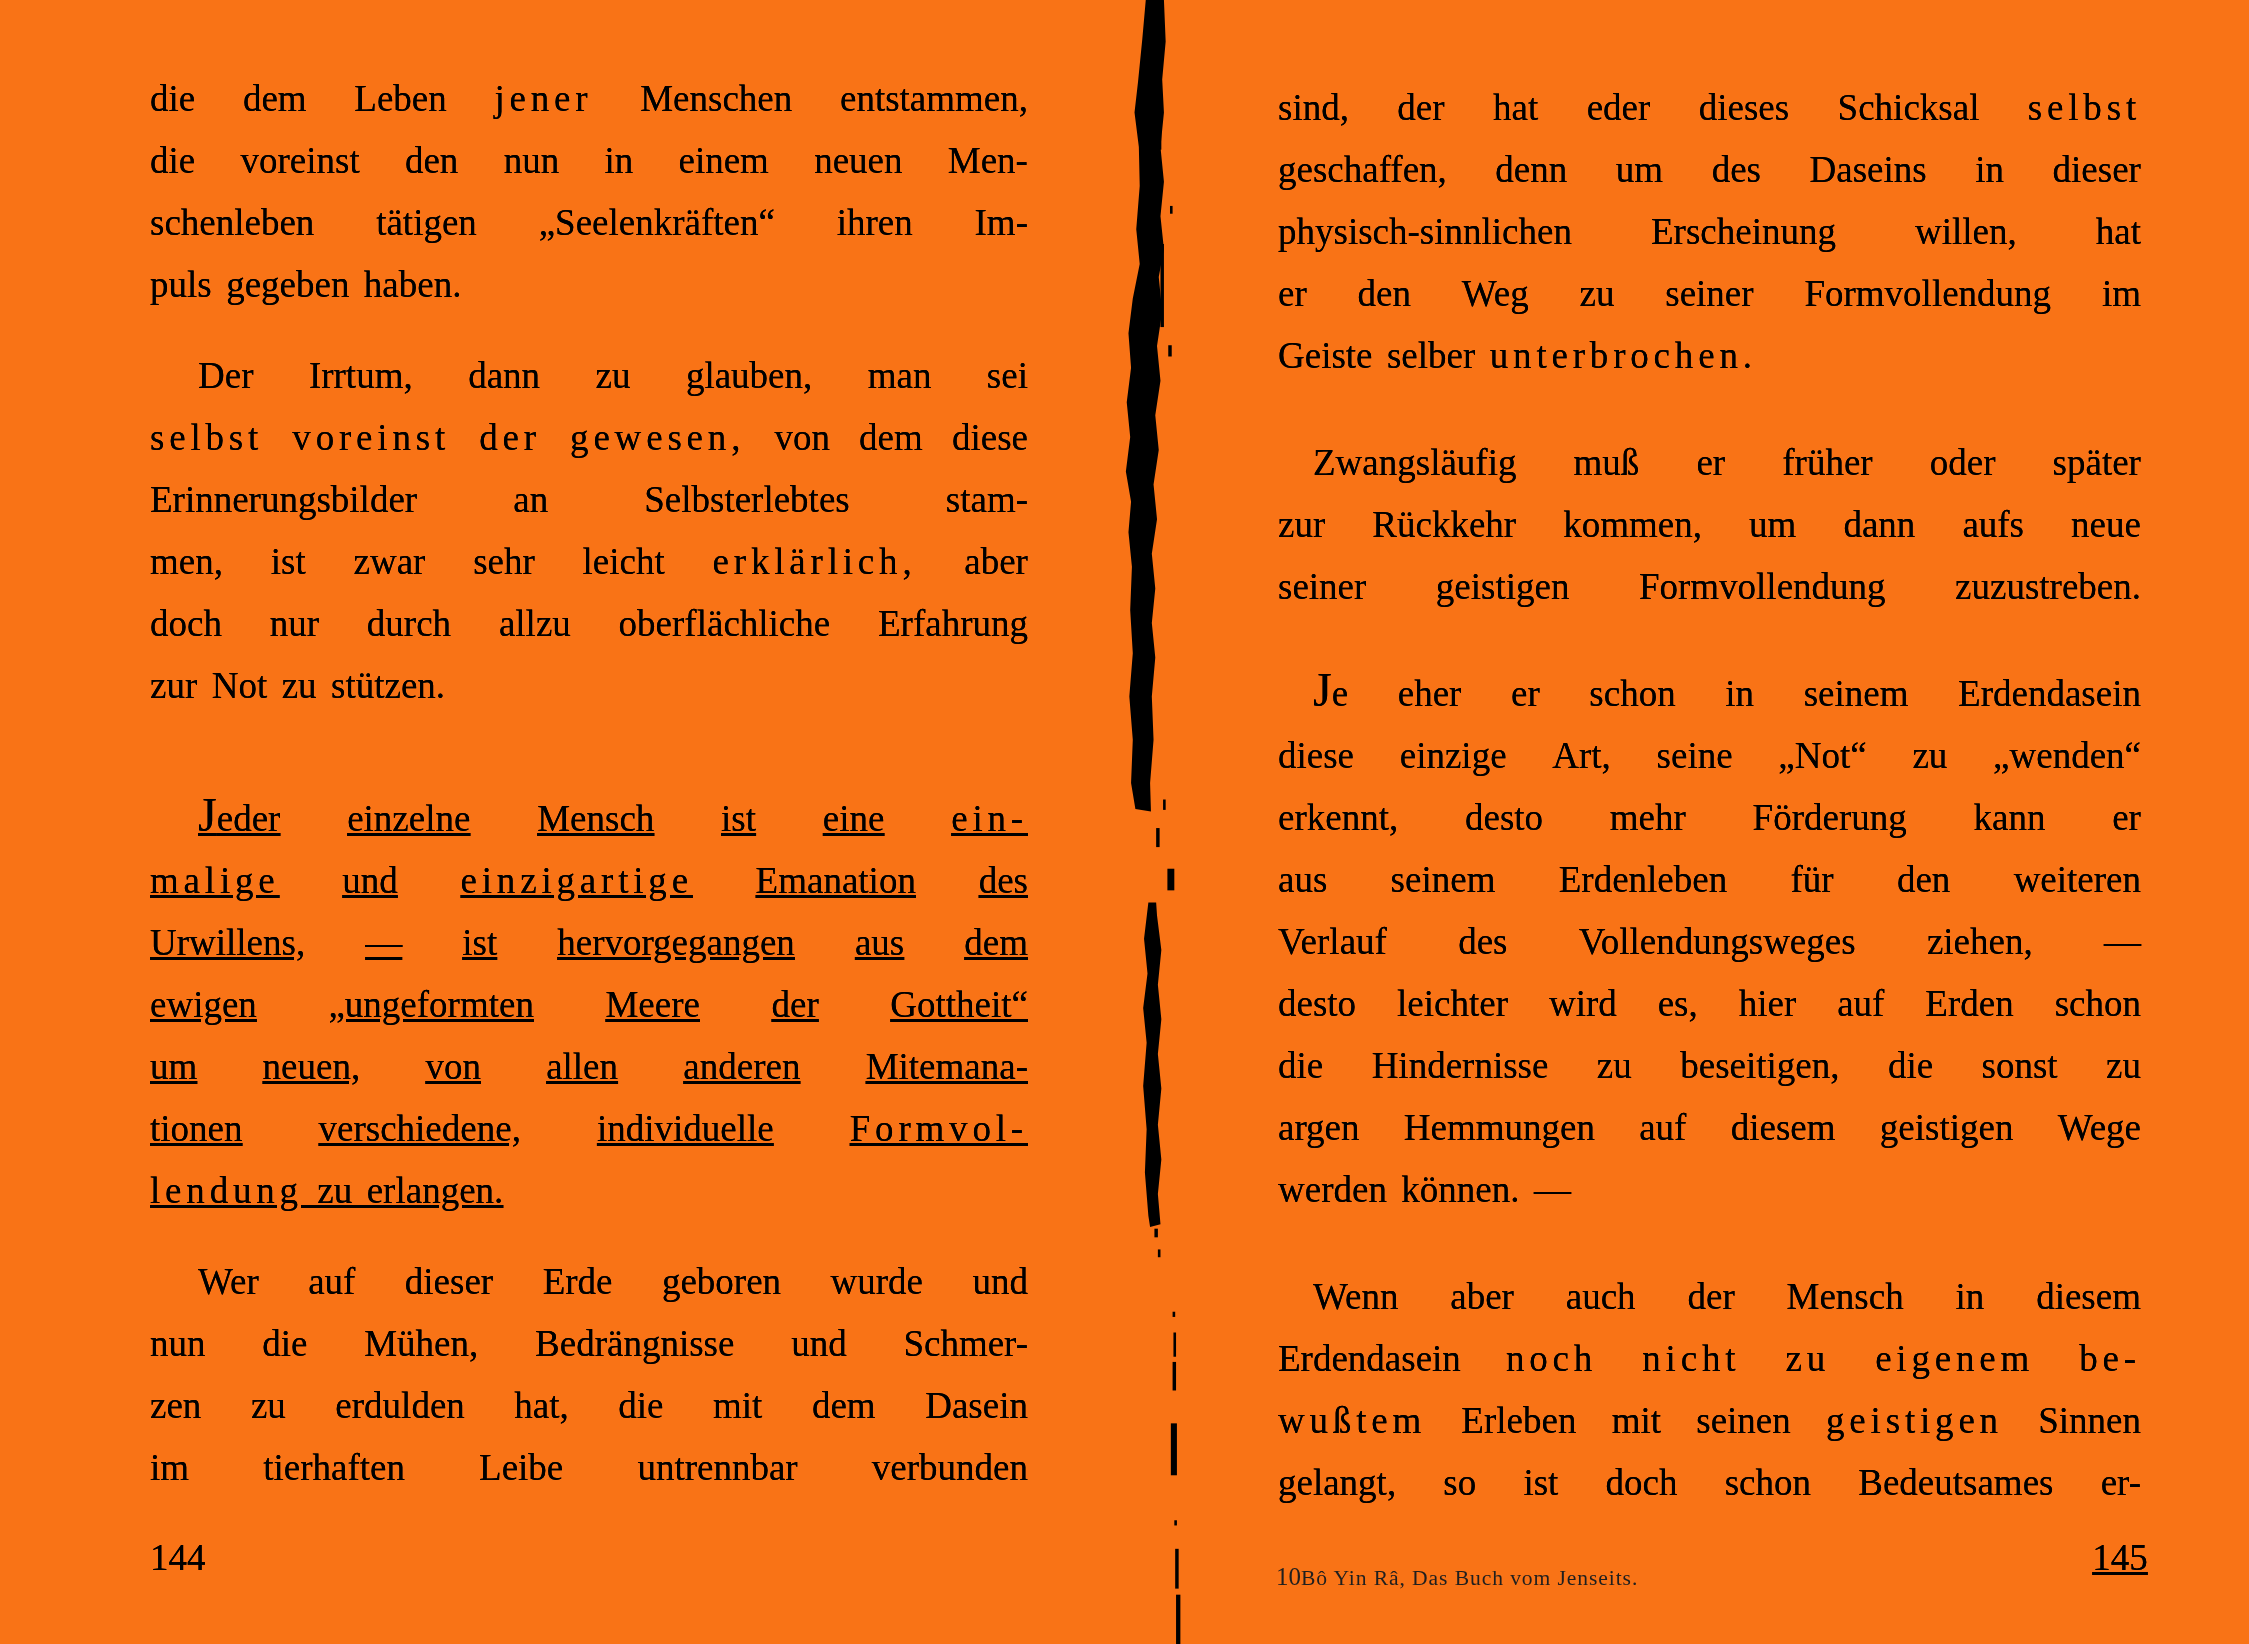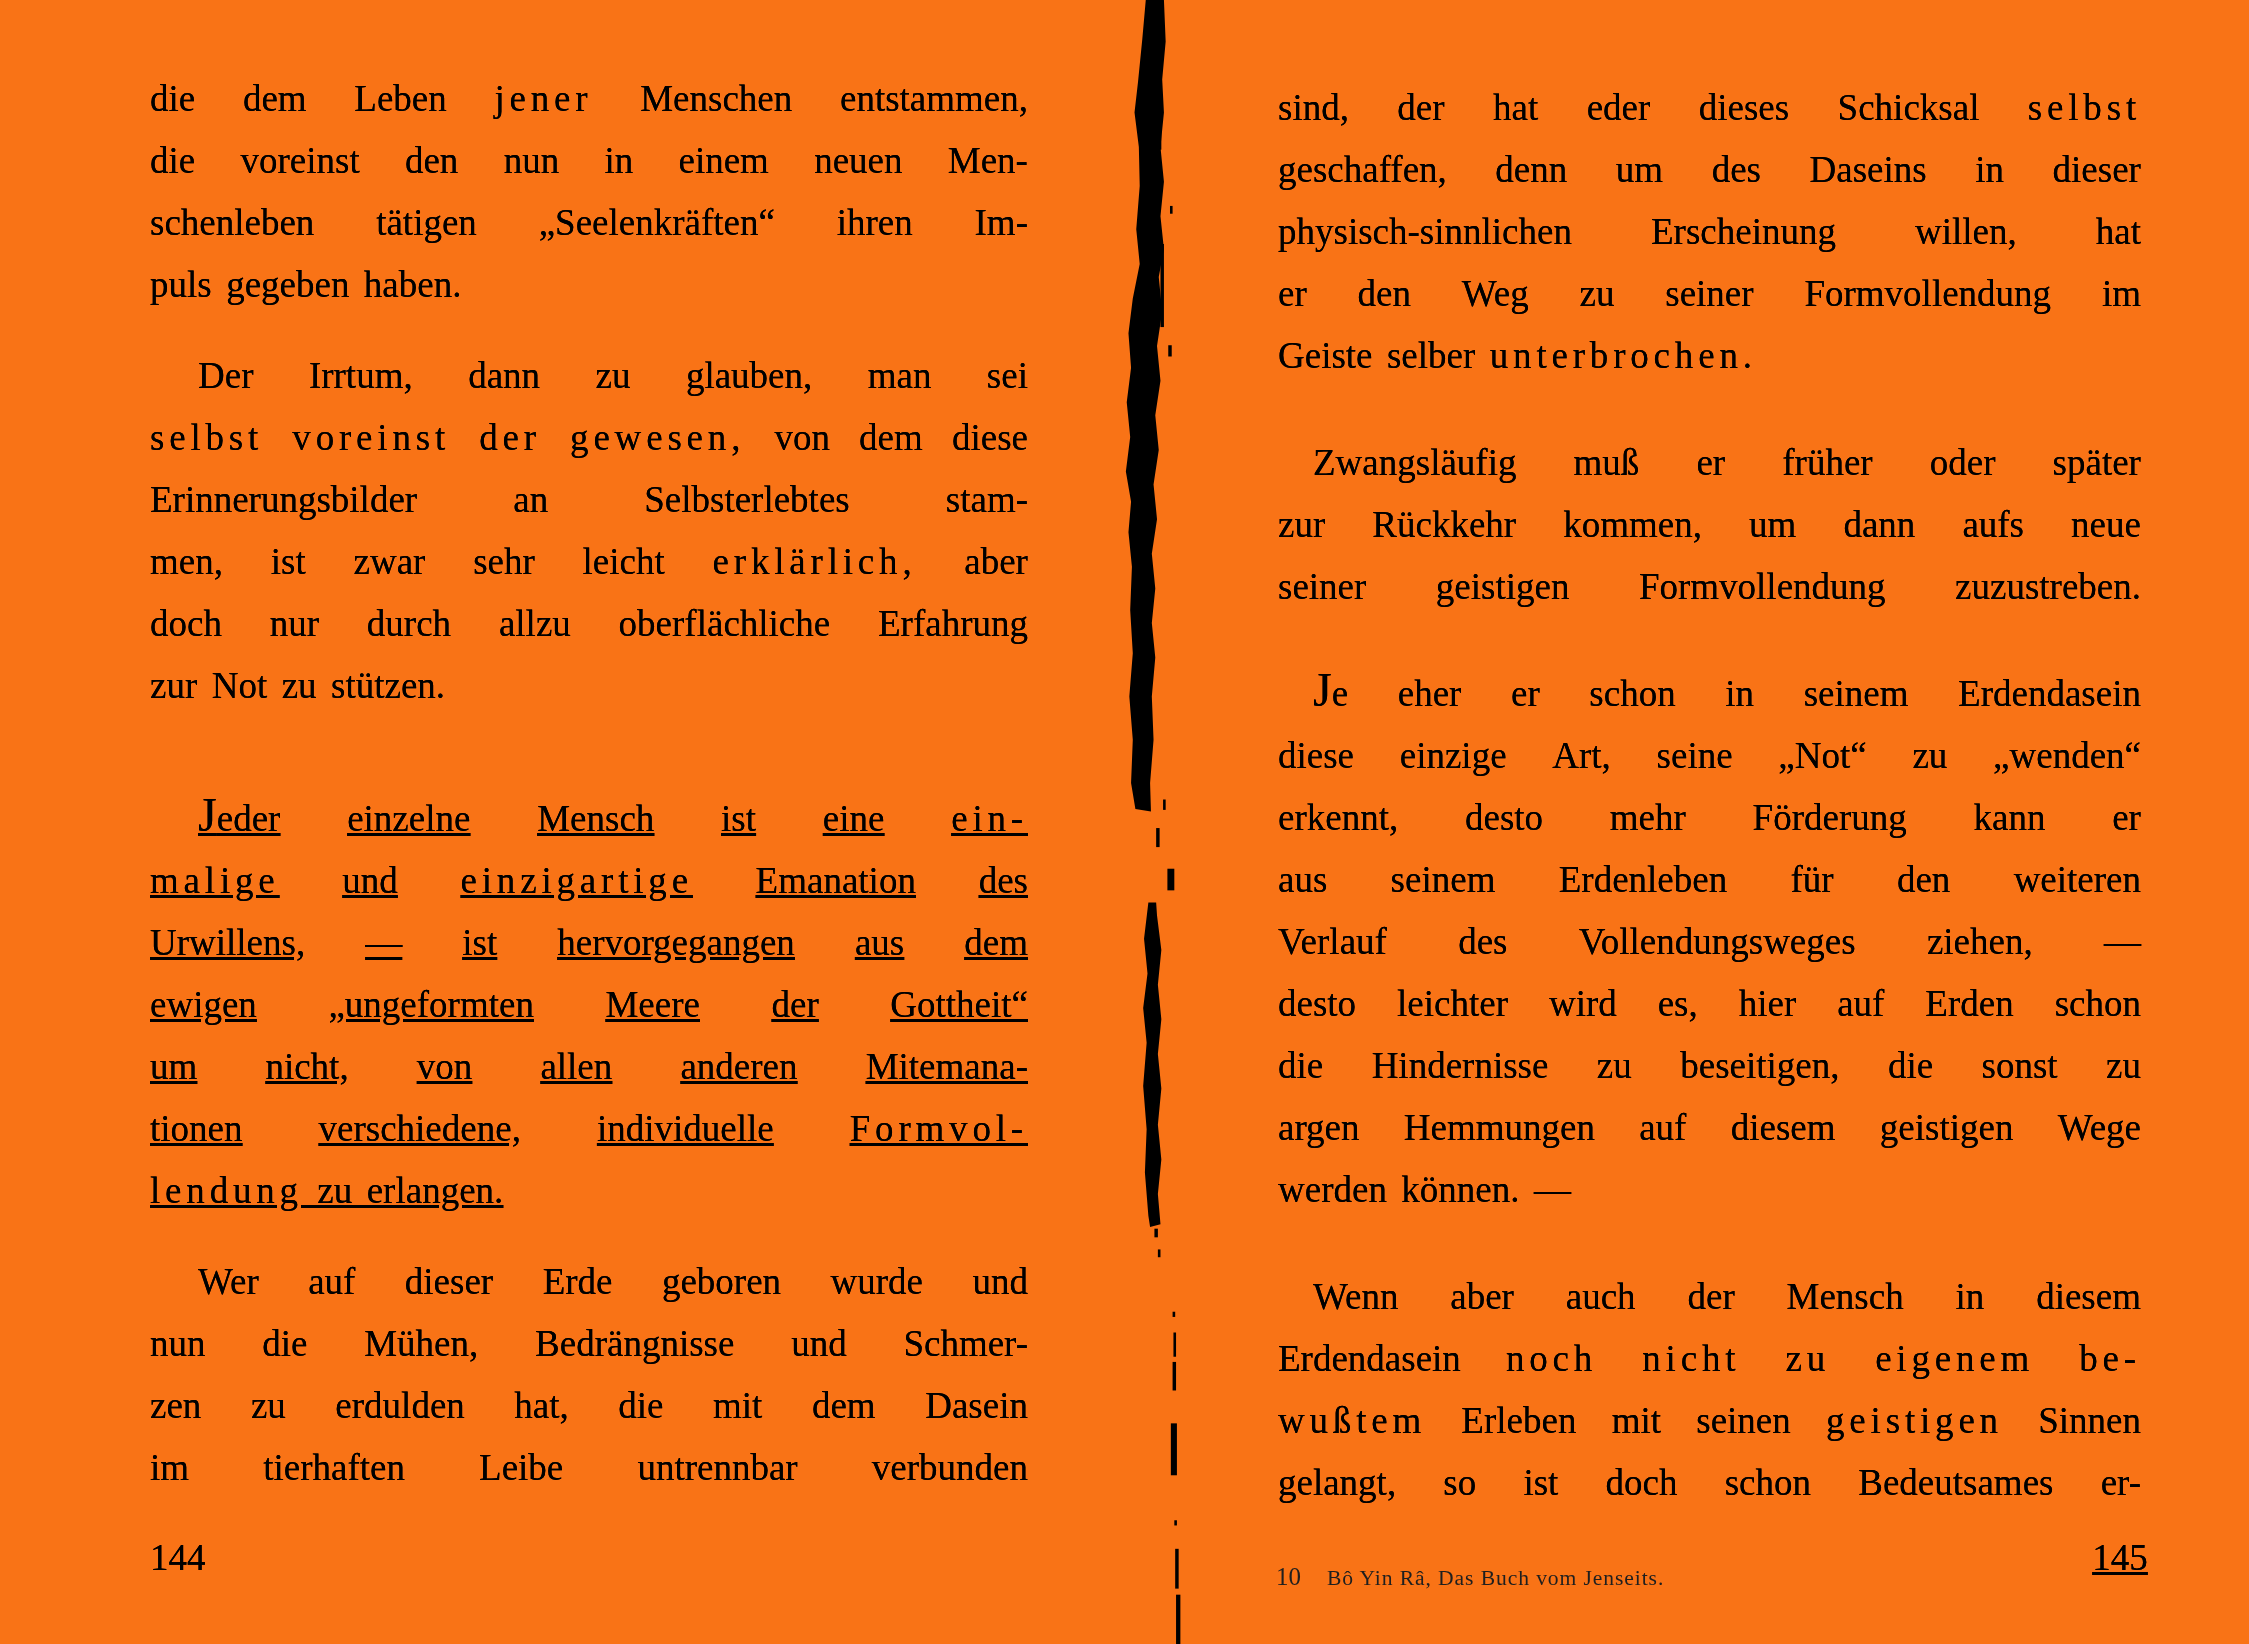--- a/index.html
+++ b/index.html
@@ -29,21 +29,21 @@
   #col-left .para.gap-large{margin-top:71px;text-decoration:underline;}
   .pagenum{
     position:absolute;font-size:37px;line-height:62px;
     text-shadow:0 0 0.5px #000;
   }
   #pn-left{left:150px;top:1527px;}
   #pn-right{left:1990px;top:1527px;width:260px;text-align:center;text-decoration:underline;}
   #footer-sig{
     position:absolute;left:1276px;top:1563px;
     font-size:21.6px;line-height:28px;color:#1f1f1f;
-    letter-spacing:0.9px;display:flex;gap:26px;align-items:baseline;
+    letter-spacing:0.9px;display:flex;align-items:baseline;
   }
   #footer-sig .num{font-size:25px;letter-spacing:0;}
   #gutter{position:absolute;left:0;top:0;}
 </style>
 </head>
 <body>
 
 <div id="screenshot">
 
   <div id="col-left" class="col">
@@ -145,21 +145,21 @@
         </div>
         <div class="line just">
           <span>ewigen</span>
           <span>„ungeformten</span>
           <span>Meere</span>
           <span>der</span>
           <span>Gottheit“</span>
         </div>
         <div class="line just">
           <span>um</span>
-          <span>nicht,</span>
+          <span>neuen,</span>
           <span>von</span>
           <span>allen</span>
           <span>anderen</span>
           <span>Mitemana-</span>
         </div>
         <div class="line just">
           <span>tionen</span>
           <span>verschiedene,</span>
           <span>individuelle</span>
           <span class="sp">Formvol-</span>

